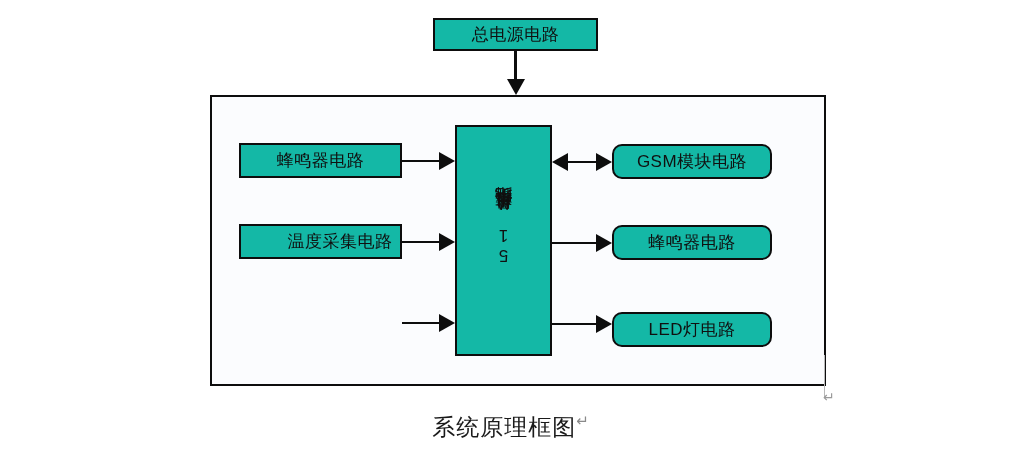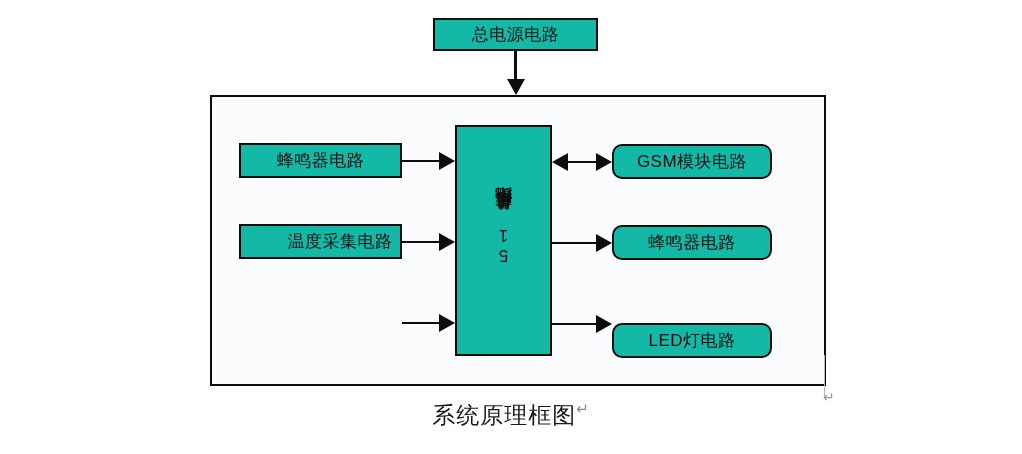--- a/index.html
+++ b/index.html
@@ -82,21 +82,21 @@
 
   
   .right-box {
     left: 612px;
     width: 160px;
     height: 35px;
     border-radius: 10px;
   }
   #gsm-box  { top: 144px; }
   #buzz-box { top: 225px; }
-  #led-box  { top: 323px; }
+  #led-box  { top: 312px; }
 
   
   .line {
     position: absolute;
     background: #0d0d0d;
   }
   .hline { height: 2.5px; }
   .vline { width: 2.5px; }
 
   
@@ -119,21 +119,21 @@
     width: 0; height: 0;
     border-left: 9px solid transparent;
     border-right: 9px solid transparent;
     border-top: 16px solid #0d0d0d;
   }
 
   
   #caption {
     position: absolute;
     left: 0;
-    top: 400px;
+    top: 412px;
     width: 1022px;
     text-align: center;
     font-family: "DejaVu Serif", "Liberation Serif", serif;
     font-size: 23px;
     color: #1a1a1a;
     letter-spacing: 1px;
   }
   .pilcrow {
     color: #8a8a8a;
     font-size: 15px;

